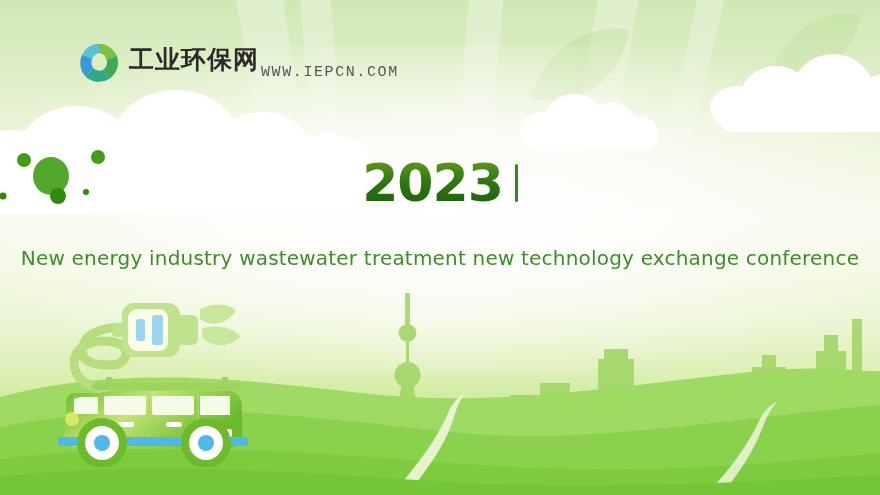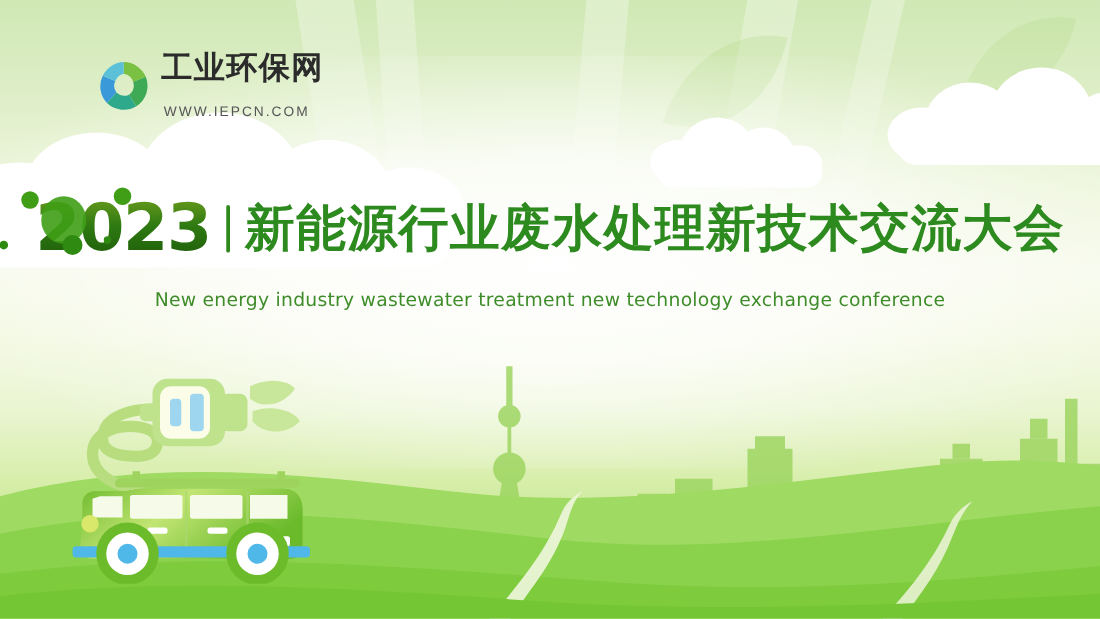--- a/index.html
+++ b/index.html
@@ -62,32 +62,32 @@
   
   .logo {
     position: absolute;
     left: 78px;
     top: 42px;
     display: flex;
     align-items: center;
     gap: 9px;
   }
   .logo-mark { width: 42px; height: 42px; display:block; }
-  .logo-text-wrap { display: flex; flex-direction: column; line-height: 1; }
+  .logo-text-wrap { display: flex; flex-direction: row; line-height: 1; text-align: right; }
   .logo-cn {
     font-family: "Liberation Sans", "DejaVu Sans", sans-serif;
     font-size: 25px;
     font-weight: 700;
     color: #2b2b2b;
     letter-spacing: 1px;
     white-space: nowrap;
   }
   .logo-url {
-    font-family: Liberation Sans, sans-serif;
-    font-size: 11px;
+    font-family: Liberation Mono, monospace;
+    font-size: 15px;
     color: #555;
     letter-spacing: 1.6px;
     margin-top: 18px;
     margin-left: 2px;
     white-space: nowrap;
   }
 
   
   .headline {
     position: absolute;
@@ -127,22 +127,22 @@
   .title-cn {
     font-size: 40px;
     font-weight: 700;
     color: #2d8a1e;
     letter-spacing: 1px;
     line-height: 1;
     white-space: nowrap;
     font-family: "DejaVu Sans", "Liberation Sans", sans-serif;
   }
   .title-en {
-    margin-top: 17px;
-    font-size: 15px;
+    margin-top: 32px;
+    font-size: 20px;
     color: #3f8c2a;
     letter-spacing: 0.2px;
     font-family: "DejaVu Sans", "Liberation Sans", sans-serif;
   }
   .date-line {
     margin-top: 21px;
     font-size: 23px;
     color: #3f8c2a;
     letter-spacing: 1px;
     font-family: "DejaVu Sans", "Liberation Sans", sans-serif;
@@ -231,21 +231,20 @@
       <div class="year">2023</div>
       <svg class="year-leaves" width="135" height="70" viewBox="0 0 135 70">
         <circle cx="30" cy="16" r="7" fill="#3f9e16"></circle>
         <ellipse cx="57" cy="32" rx="18" ry="19" fill="#3f9e16" opacity=".9"></ellipse>
         <circle cx="64" cy="52" r="8" fill="#2f8a12"></circle>
         <circle cx="104" cy="13" r="7" fill="#3f9e16"></circle>
         <circle cx="9" cy="52" r="3.5" fill="#2f8a12"></circle>
         <circle cx="92" cy="48" r="3" fill="#2f8a12"></circle>
       </svg>
       <div class="divider"></div>
-      <div class="title-cn">新能源行业废水处理新技术交流大会</div>
     </div>
     <div class="title-en">New energy industry wastewater treatment new technology exchange conference</div>
   </div>
 
   <div class="scenery">
 
     <svg class="skyline" viewBox="0 0 880 180" preserveAspectRatio="none" height="180">
       <g fill="#9ed562" opacity="0.85">
 
         <g>

